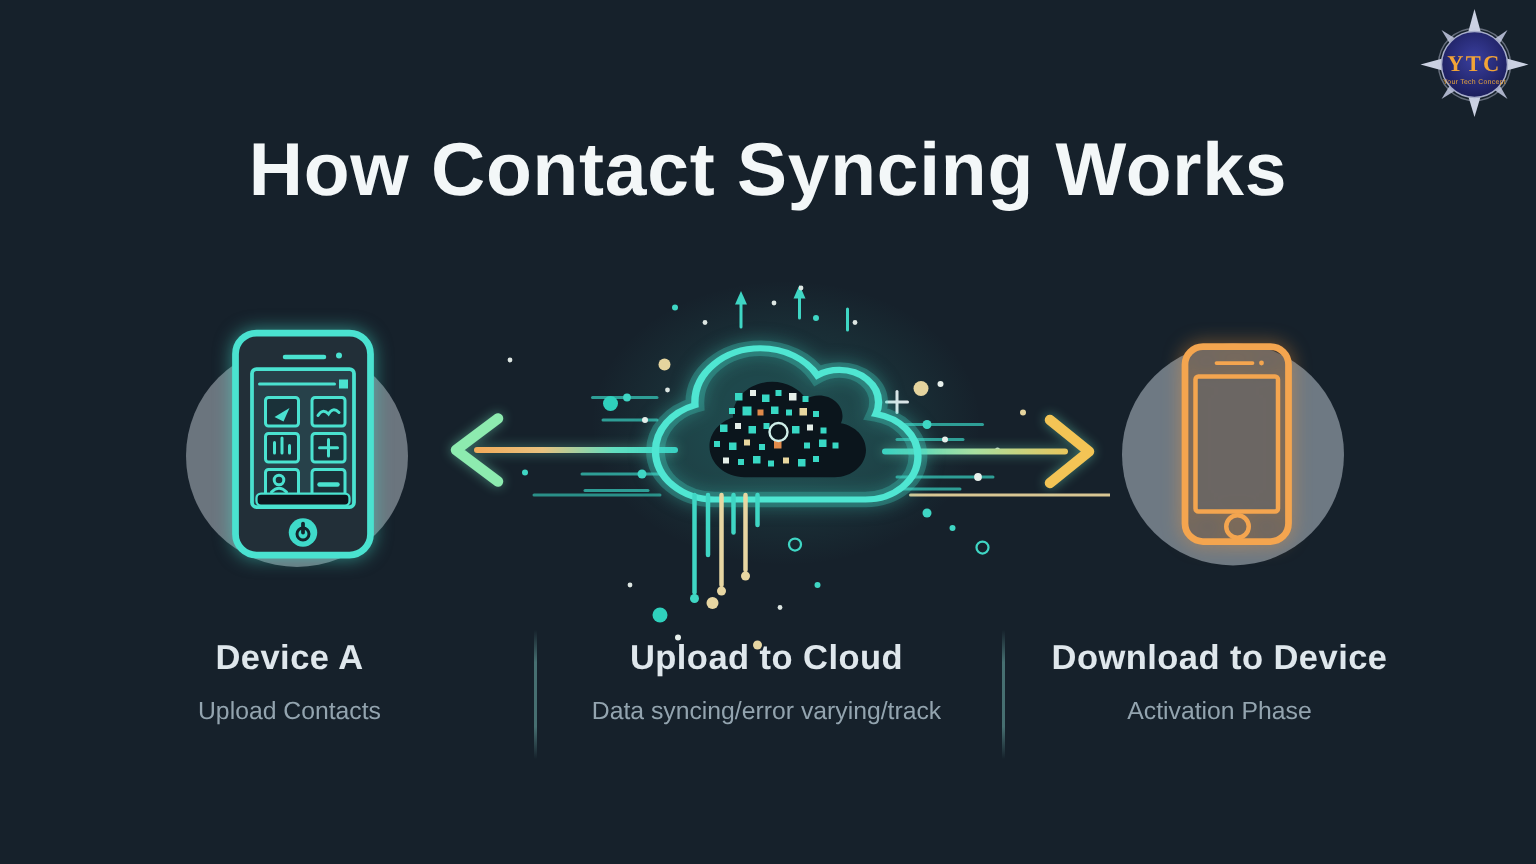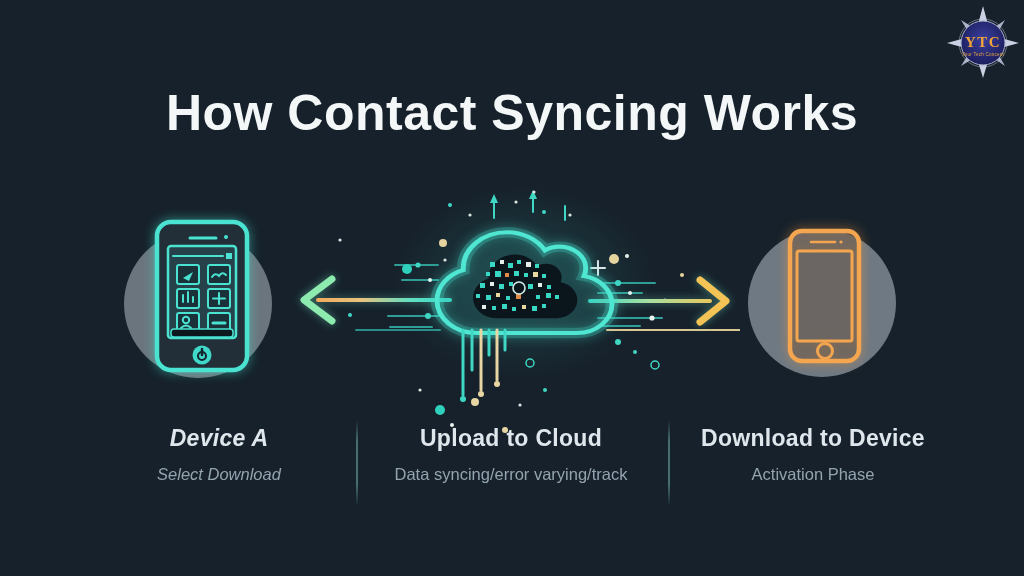--- a/index.html
+++ b/index.html
@@ -30,21 +30,21 @@
   .divider-1{left:356px;}
   .divider-2{left:668px;}
   .step-label{position:absolute;top:425px;}
   .step-heading{
     font-size:23px;font-weight:700;color:#DFE7EC;
     text-align:center;letter-spacing:0.3px;
   }
   .step-sub{
     font-size:16.5px;color:#93A4AF;text-align:center;margin-top:13px;
   }
-  .step-1{left:69px;width:300px;font-style:italic;}
+  .step-1{left:43px;width:300px;}
   .step-2{left:351px;width:320px;}
   .step-3{left:653px;width:320px;}
   .glow-teal{filter:drop-shadow(0 0 6px rgba(70,225,205,0.55));}
   .glow-orange{filter:drop-shadow(0 0 6px rgba(240,150,60,0.6));}
   .glow-soft{filter:drop-shadow(0 0 4px rgba(120,240,200,0.45));}
 </style>
 </head>
 <body>
 
 <div class="stage">
@@ -277,21 +277,21 @@
       <rect x="52" y="46" width="55" height="90" rx="2" stroke-width="3" fill="rgba(90,99,108,0.55)"></rect>
       <circle cx="80" cy="146" r="7.5" stroke-width="3"></circle>
     </g>
   </svg>
 
   <div class="divider divider-1"></div>
   <div class="divider divider-2"></div>
 
   <div class="step-label step-1">
     <div class="step-heading">Device A</div>
-    <div class="step-sub">Select Download</div>
+    <div class="step-sub">Upload Contacts</div>
   </div>
   <div class="step-label step-3">
     <div class="step-heading">Download to Device</div>
     <div class="step-sub">Activation Phase</div>
   </div>
   <div class="step-label step-2">
     <div class="step-heading">Upload to Cloud</div>
     <div class="step-sub">Data syncing/error varying/track</div>
   </div>
 

